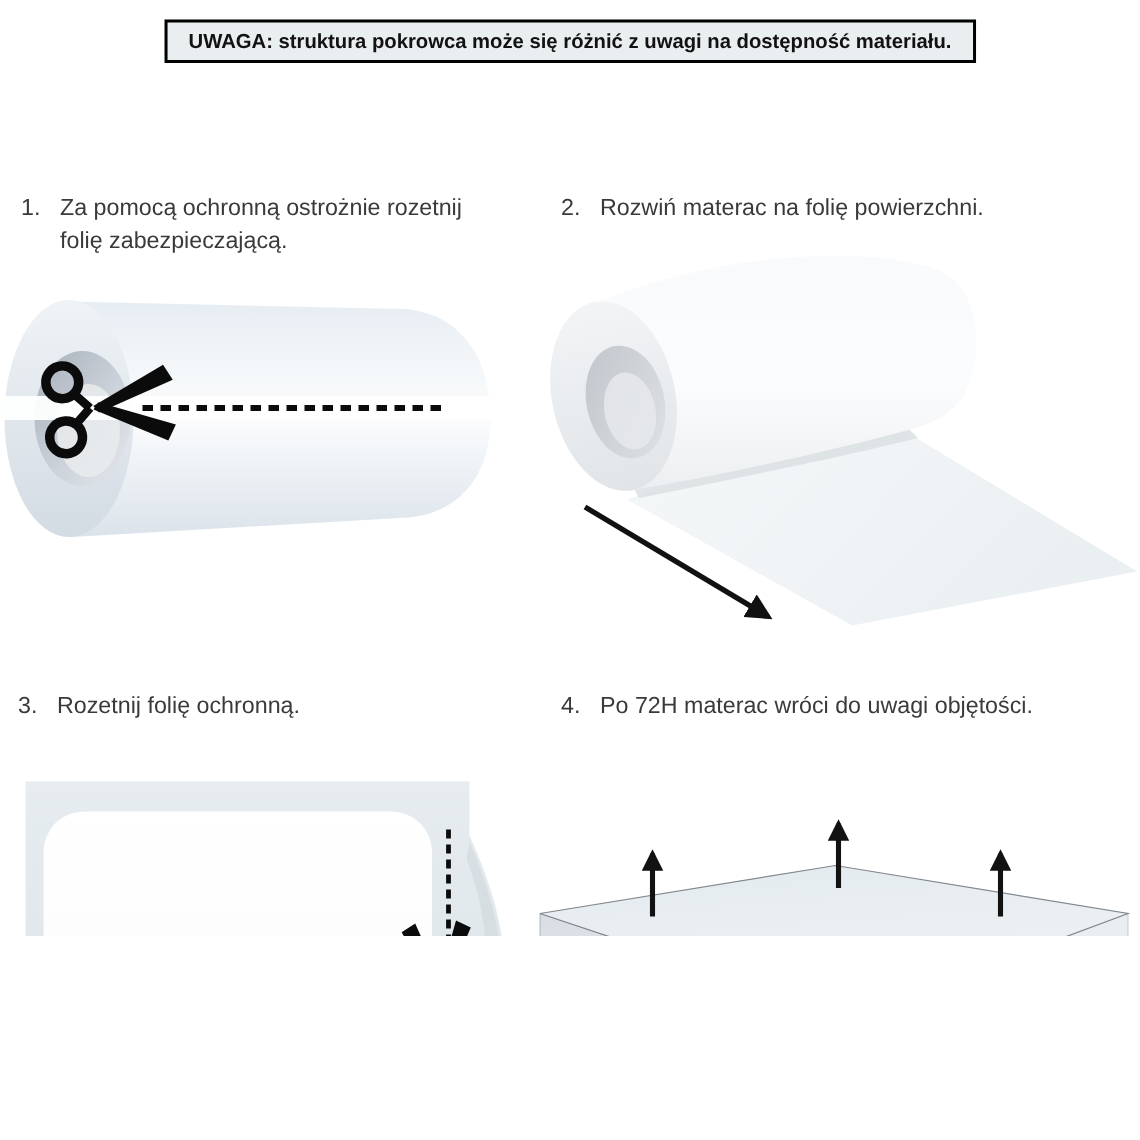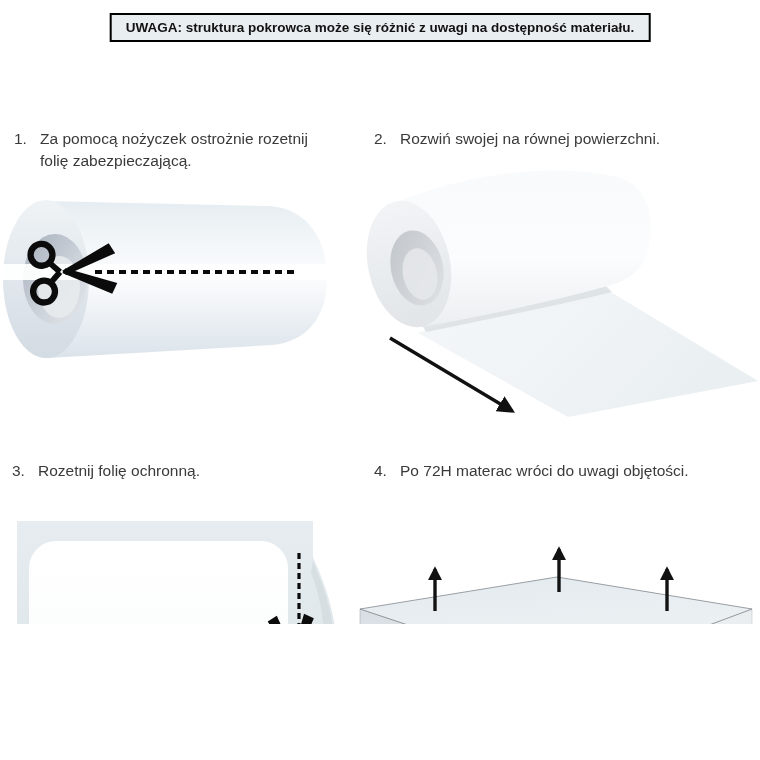--- a/index.html
+++ b/index.html
@@ -39,25 +39,25 @@
 
 <div class="canvas">
 
   <div class="banner">
     <span>UWAGA: struktura pokrowca może się różnić z uwagi na dostępność materiału.</span>
   </div>
 
 
   <div class="step" id="step1">
     <span class="num">1.</span>
-    <span class="txt">Za pomocą nożyczek ostrożnie rozetnij folię zabezpieczającą.</span>
+    <span class="txt">Za pomocą ochronną ostrożnie rozetnij folię zabezpieczającą.</span>
   </div>
   <div class="step" id="step2">
     <span class="num">2.</span>
-    <span class="txt">Rozwiń swojej na równej powierzchni.</span>
+    <span class="txt">Rozwiń materac na folię powierzchni.</span>
   </div>
   <div class="step" id="step3">
     <span class="num">3.</span>
     <span class="txt">Rozetnij folię ochronną.</span>
   </div>
   <div class="step" id="step4">
     <span class="num">4.</span>
     <span class="txt">Po 72H materac wróci do uwagi objętości.</span>
   </div>
 

